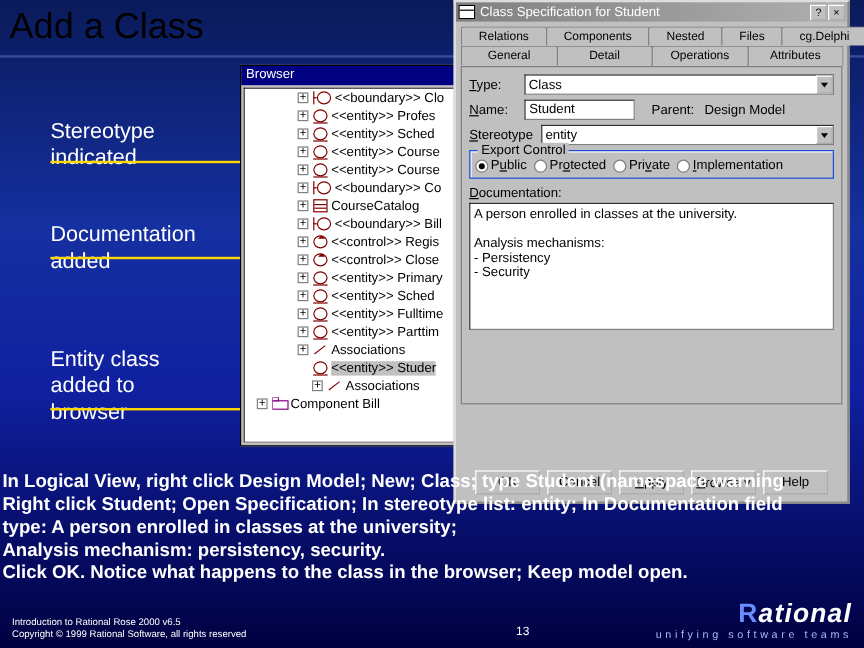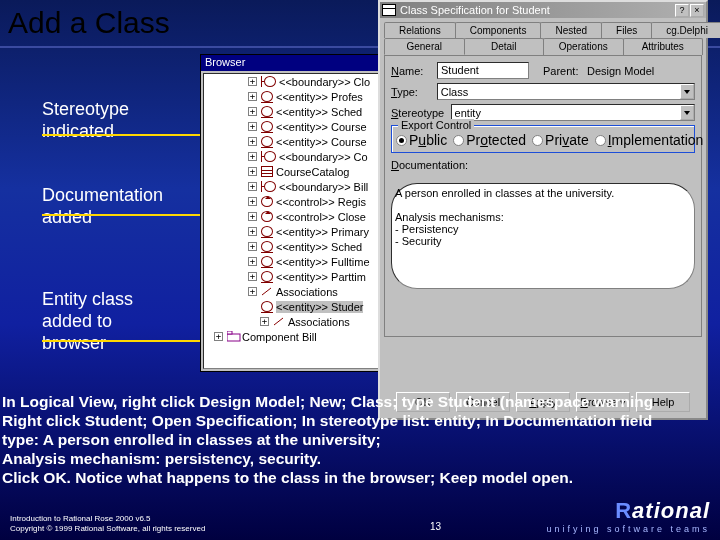--- a/index.html
+++ b/index.html
@@ -98,21 +98,21 @@
   }
   .dd-btn { position:absolute; right:0; top:0; bottom:0; width:14px;
     background:#c0c0c0; border:1px outset #fff; display:flex; align-items:center; justify-content:center;}
   .dd-btn::after { content:''; width:0;height:0;border-left:3px solid transparent;border-right:3px solid transparent;border-top:4px solid #000;}
   .groupbox {
     border:1px solid #1d4ed8; border-radius:0; padding:6px 4px 4px 4px; position:relative; margin-bottom:6px;
     box-shadow: inset 1px 1px 0 #fff;
   }
   .groupbox-title { position:absolute; top:-7px; left:6px; background:#c0c0c0; padding:0 3px; font-size:11px;}
   .radio-row { display:flex; gap:6px; font-size:11px;}
-  .radio-row label { display:flex; align-items:center; gap:2px; font-size:14px;}
+  .radio-row label { display:flex; align-items:center; gap:2px; font-size:11px;}
   .radio { width:11px;height:11px;border:1px solid #808080;border-radius:50%;background:#fff;display:inline-flex;align-items:center;justify-content:center;}
   .radio.checked::after{content:'';width:5px;height:5px;background:#000;border-radius:50%;}
   .doc-area {
     width:100%; height:106px; border:1px inset #808080; background:#fff;
     font-size:11px; padding:3px; white-space:pre-wrap; color:#000; font-family: 'MS Sans Serif', Arial;
   }
   .dlg-buttons {
     position:absolute; bottom:6px; left:0; right:0; display:flex; justify-content:center; gap:6px;margin-top:12px;
   }
   .dlg-btn {
@@ -285,31 +285,31 @@
       <div class="tab inactive">cg.Delphi</div>
     </div>
   <div class="tabs-row" id="tabs-front" style="padding-top:0">
       <div class="tab active">General</div>
       <div class="tab inactive">Detail</div>
       <div class="tab inactive">Operations</div>
       <div class="tab inactive">Attributes</div>
     </div>
   <div class="tab-panel">
     <div class="form-row">
+      <label><u>T</u>ype:</label>
+      <div class="dropdown" style="width:260px">
+        <span>Class</span>
+        <div class="dd-btn"></div>
+      </div>
+    </div>
+    <div class="form-row">
       <label><u>N</u>ame:</label>
       <div class="text-input" style="width:92px">Student</div>
       <label style="margin-left:14px;width:44px">Parent:</label>
       <span>Design Model</span>
-    </div>
-    <div class="form-row">
-      <label><u>T</u>ype:</label>
-      <div class="dropdown" style="width:260px">
-        <span>Class</span>
-        <div class="dd-btn"></div>
-      </div>
     </div>
     <div class="form-row">
       <label style="width:60px"><u>S</u>tereotype</label>
       <div class="dropdown" style="width:246px">
         <span>entity</span>
         <div class="dd-btn"></div>
       </div>
     </div>
     <div class="groupbox">
       <div class="groupbox-title">Export Control</div>
@@ -325,22 +325,22 @@
           <label>
             <span class="radio"></span>
             <span>Pri<u>v</u>ate</span>
           </label>
           <label>
             <span class="radio"></span>
             <span><u>I</u>mplementation</span>
           </label>
         </div>
     </div>
-    <div style="font-size:11px;margin-bottom:12px"><u>D</u>ocumentation:</div>
-    <div class="doc-area" style="white-space: pre-line; border-radius: 26px;">A person enrolled in classes at the university.
+    <div style="font-size:11px;margin-bottom:2px"><u>D</u>ocumentation:</div>
+    <div class="doc-area" style="white-space: pre-line;">A person enrolled in classes at the university.
 
 Analysis mechanisms:
 - Persistency
 - Security</div>
   </div>
   <div class="dlg-buttons">
     <div class="dlg-btn">OK</div>
     <div class="dlg-btn">Cancel</div>
     <div class="dlg-btn"><u>A</u>pply</div>
     <div class="dlg-btn"><u>B</u>rowse ▾</div>

